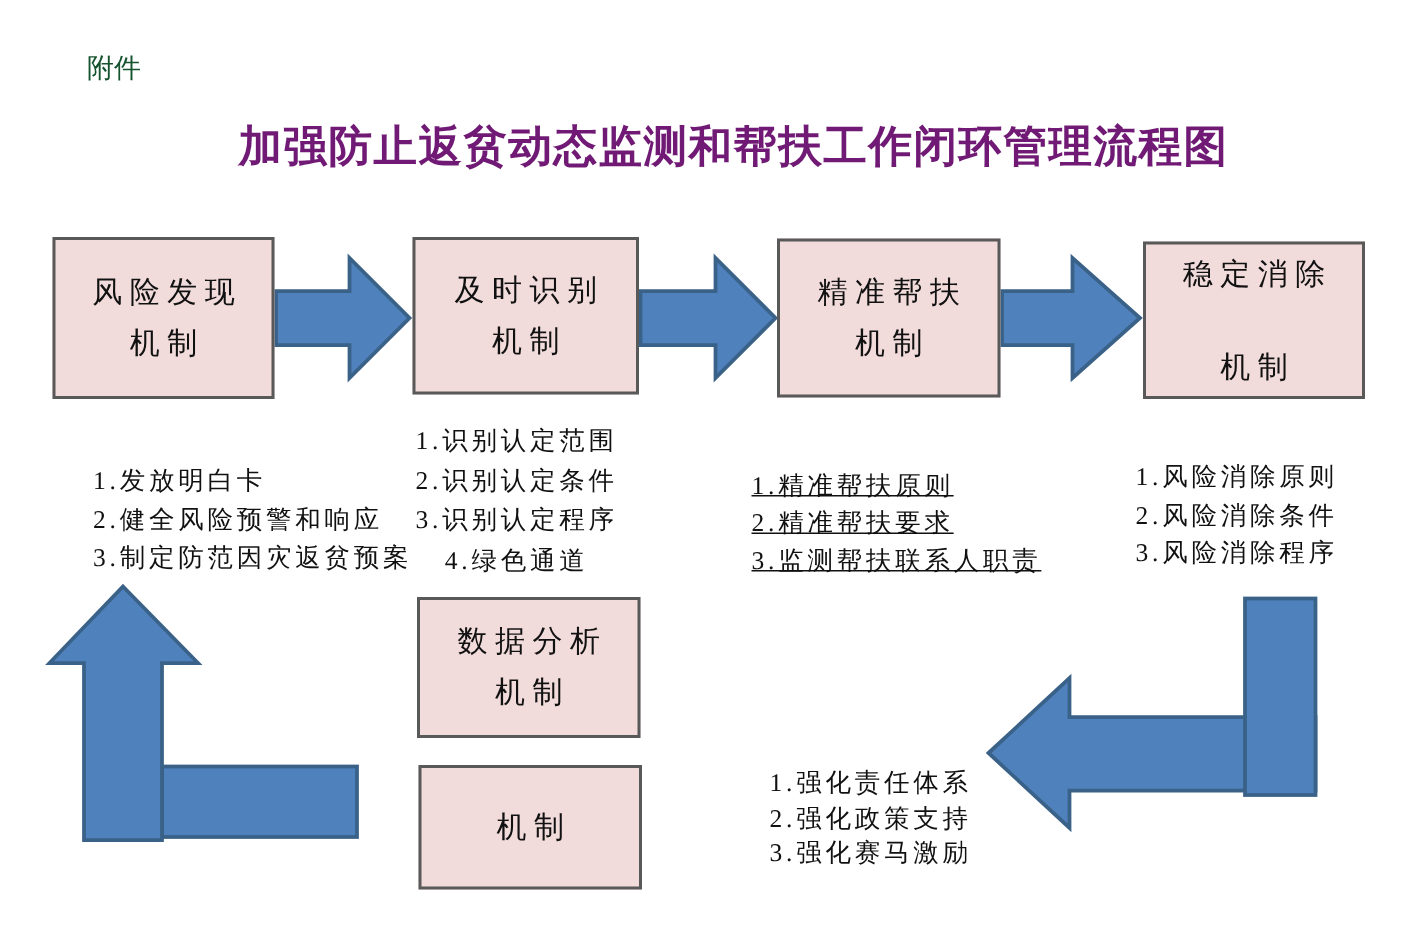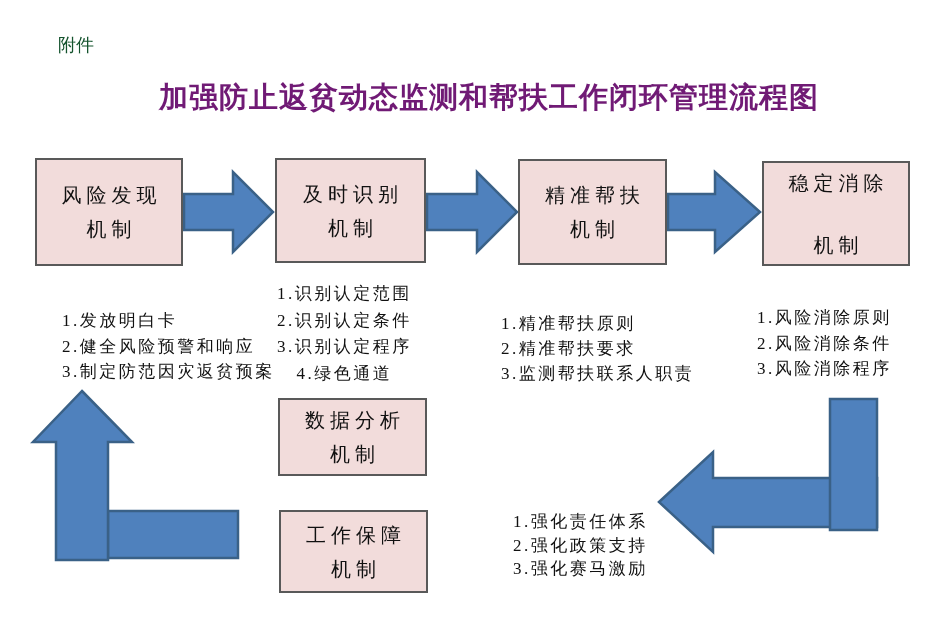--- a/index.html
+++ b/index.html
@@ -106,43 +106,42 @@
   </div>
   <div class="mech-box" style="left:518px; top:159px; width:149px; height:106px;">
     <div class="bl">精准帮扶</div>
     <div class="bl">机制</div>
   </div>
   <div class="mech-box" style="left:762px; top:161px; width:148px; height:105px;gap:28px;">
     <div class="bl">稳定消除</div>
     <div class="bl">机制</div>
   </div>
 
-  <div class="mech-box" style="left:278px; top:398px; width:149px; height:78px;">
+  <div class="mech-box" style="left:278px; top:398px; width:149px; height:94px;">
     <div class="bl">数据分析</div>
     <div class="bl">机制</div>
   </div>
   <div class="mech-box" style="left:279px; top:510px; width:149px; height:83px;">
-    <div class="bl">工作保障</div>
     <div class="bl">机制</div>
   </div>
 
   <div class="list" style="left:14px; top:308px; line-height:25.5px;margin-left:48px;">
     <div class="li">1.发放明白卡</div>
     <div class="li">2.健全风险预警和响应</div>
     <div class="li">3.制定防范因灾返贫预案</div>
   </div>
 
   <div class="list" style="left:277px; top:281px; line-height:26.5px;text-align:center;">
     <div class="li">1.识别认定范围</div>
     <div class="li">2.识别认定条件</div>
     <div class="li">3.识别认定程序</div>
     <div class="li">4.绿色通道</div>
   </div>
 
-  <div class="list" style="left:501px; top:311px; line-height:25px;">
+  <div class="list" style="left:501px; top:311px; line-height:25px;text-decoration:underline;">
     <div class="li">1.精准帮扶原则</div>
     <div class="li">2.精准帮扶要求</div>
     <div class="li">3.监测帮扶联系人职责</div>
   </div>
 
   <div class="list" style="left:757px; top:305px; line-height:25.5px;">
     <div class="li">1.风险消除原则</div>
     <div class="li">2.风险消除条件</div>
     <div class="li">3.风险消除程序</div>
   </div>

